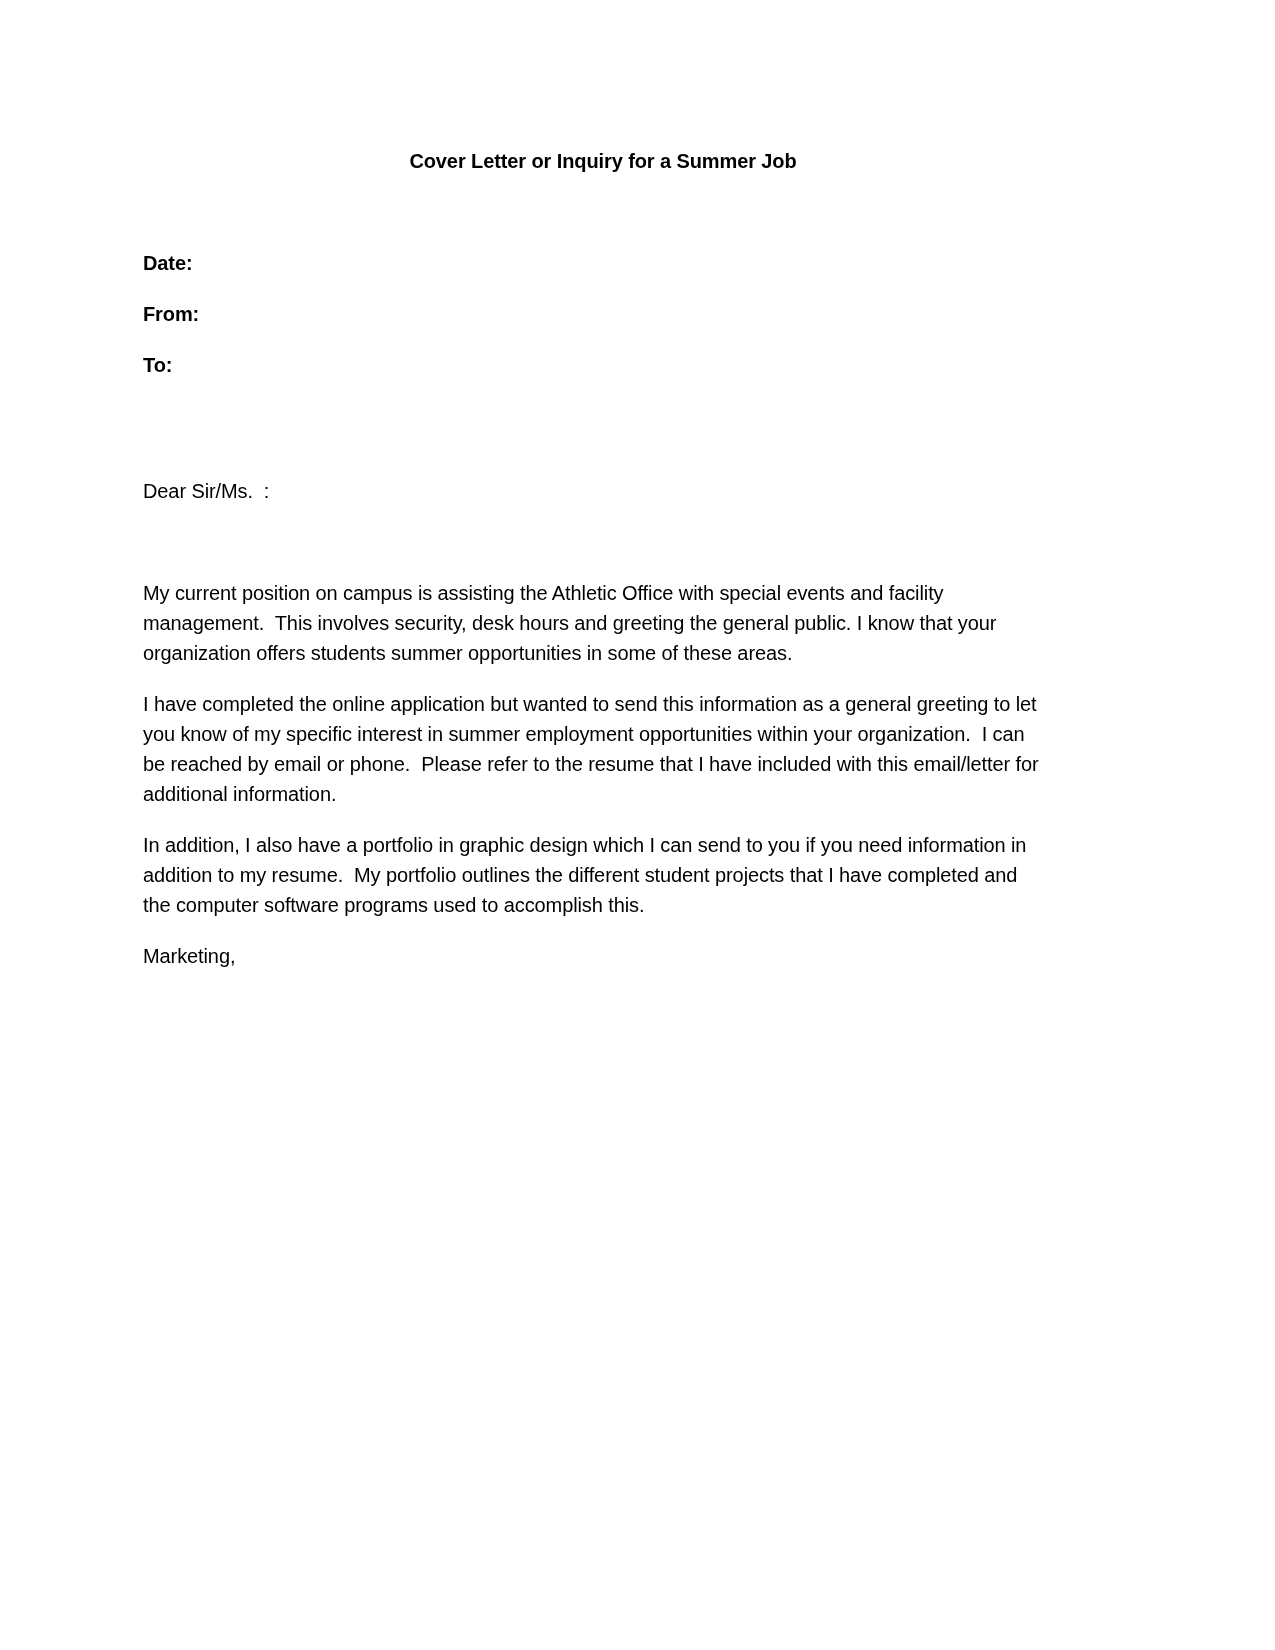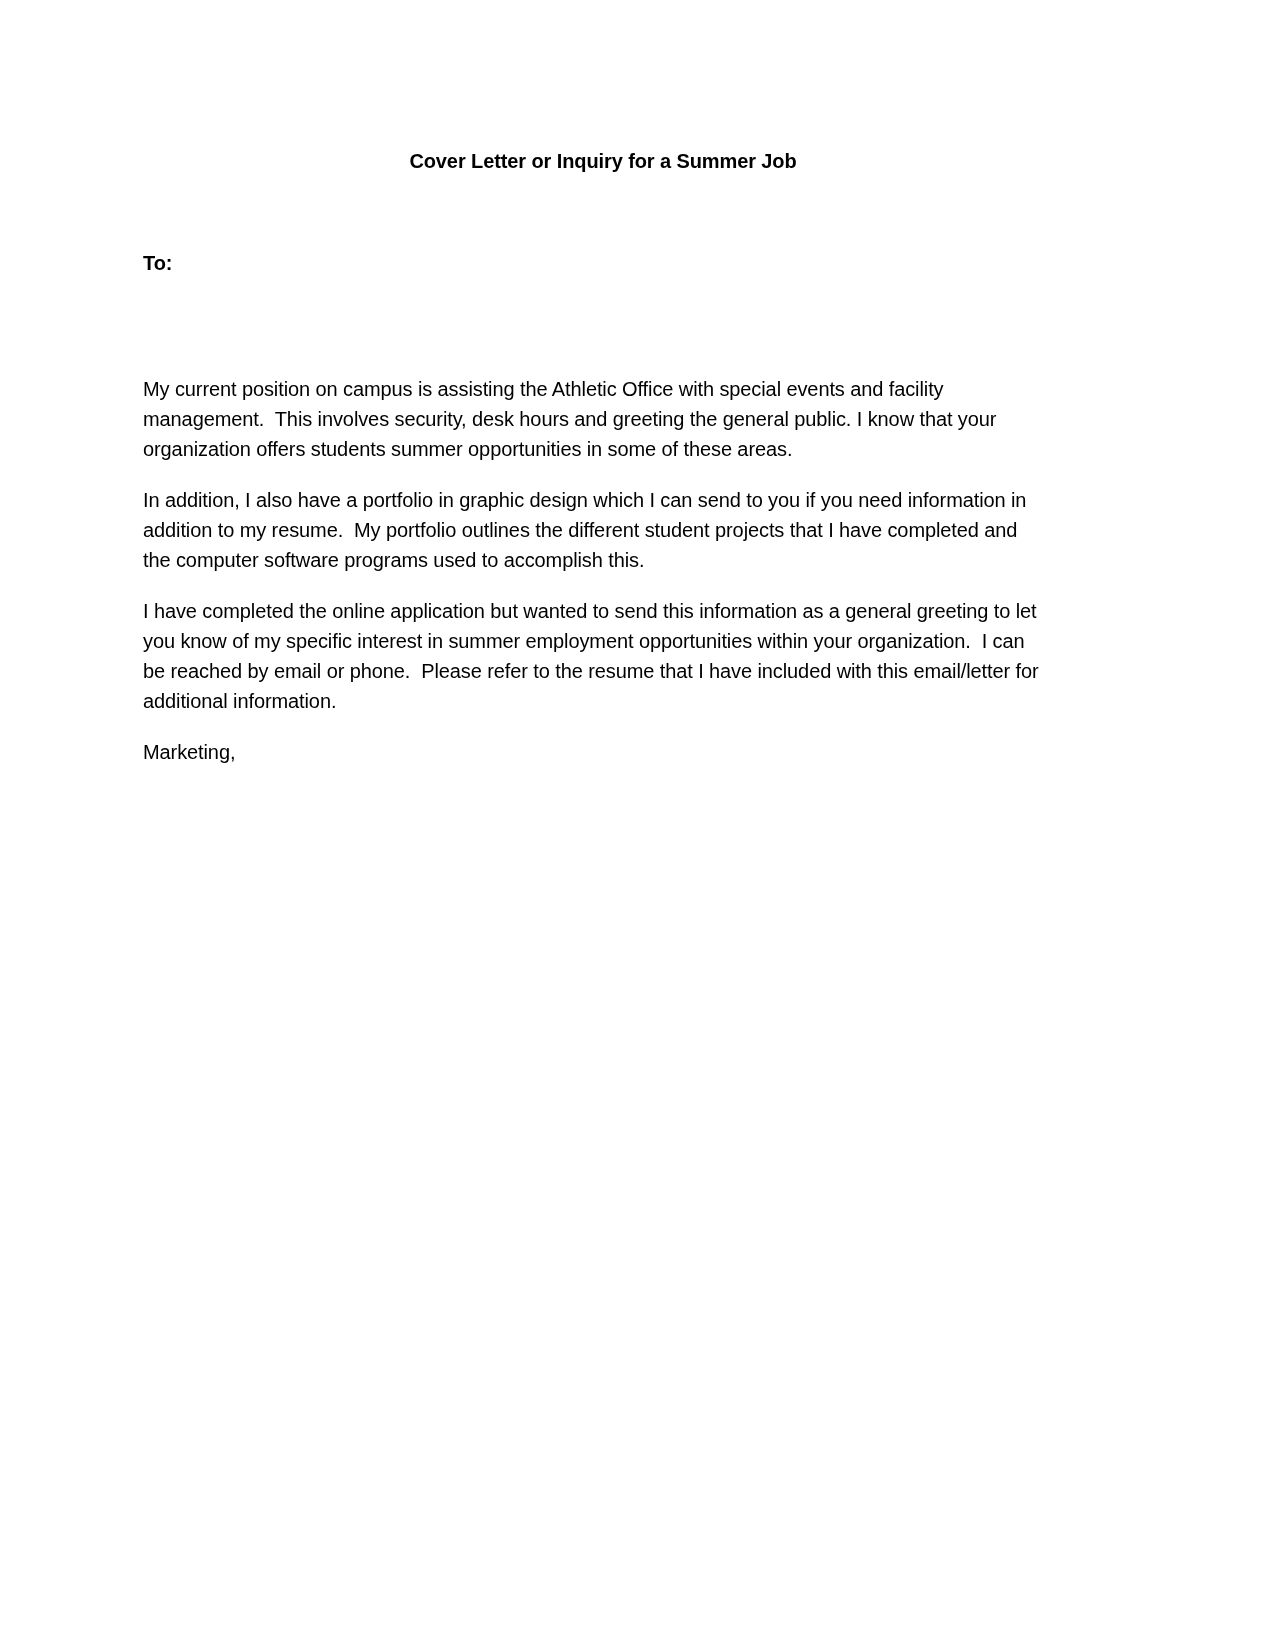--- a/index.html
+++ b/index.html
@@ -53,37 +53,40 @@
   }
 </style>
 </head>
 <body>
 
 <div class="page">
   <div class="content">
 
     <p class="title">Cover Letter or Inquiry for a Summer Job</p>
 
+    <p class="field">Date:</p>
 
+    <p class="field">From:</p>
 
     <p class="field last">To:</p>
 
+    <p class="salutation">Dear Sir/Ms.  :</p>
 
 
     <p class="para">My current position on campus is assisting the Athletic Office with special events and facility
 management.  This involves security, desk hours and greeting the general public. I know that your
 organization offers students summer opportunities in some of these areas.</p>
 
-    <p class="para">In addition, I also have a portfolio in graphic design which I can send to you if you need information in
-addition to my resume.  My portfolio outlines the different student projects that I have completed and
-the computer software programs used to accomplish this.</p>
-
     <p class="para">I have completed the online application but wanted to send this information as a general greeting to let
 you know of my specific interest in summer employment opportunities within your organization.  I can
 be reached by email or phone.  Please refer to the resume that I have included with this email/letter for
 additional information.</p>
+
+    <p class="para">In addition, I also have a portfolio in graphic design which I can send to you if you need information in
+addition to my resume.  My portfolio outlines the different student projects that I have completed and
+the computer software programs used to accomplish this.</p>
 
 
     <p class="para">Marketing,</p>
 
 
   </div>
 </div>
 
 </body></html>

